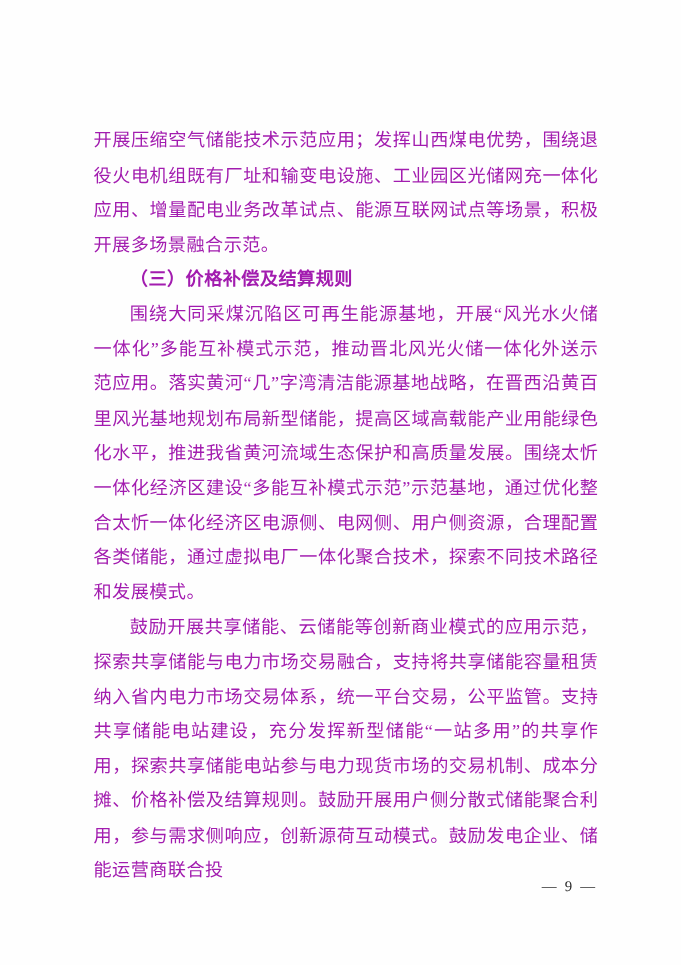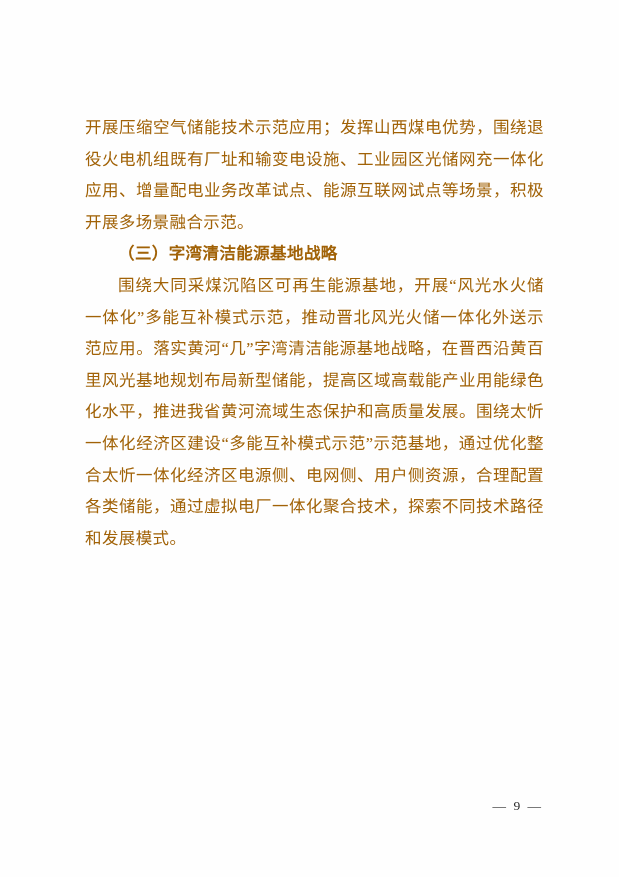--- a/index.html
+++ b/index.html
@@ -17,21 +17,21 @@
   .page {
     position: absolute;
     inset: 0;
     background: #fefefe;
   }
   .doc-body {
     position: absolute;
     left: 85px;
     top: 112px;
     width: 459px;
-    color: #a16207;
+    color: #a21caf;
     font-size: 16.5px;
     line-height: 31.6px;
     text-align: justify;
     letter-spacing: 0.4px;
   }
   .para {
     margin: 0;
     text-indent: 2em;
   }
   .para.no-indent {
@@ -54,17 +54,18 @@
     letter-spacing: 2px;
     text-align: right;
   }
 </style>
 </head>
 <body>
 
 <div class="page">
   <div class="doc-body">
     <p class="para no-indent">开展压缩空气储能技术示范应用；发挥山西煤电优势，围绕退役火电机组既有厂址和输变电设施、工业园区光储网充一体化应用、增量配电业务改革试点、能源互联网试点等场景，积极开展多场景融合示范。</p>
-    <h3 class="heading">（三）字湾清洁能源基地战略</h3>
+    <h3 class="heading">（三）价格补偿及结算规则</h3>
     <p class="para">围绕大同采煤沉陷区可再生能源基地，开展“风光水火储一体化”多能互补模式示范，推动晋北风光火储一体化外送示范应用。落实黄河“几”字湾清洁能源基地战略，在晋西沿黄百里风光基地规划布局新型储能，提高区域高载能产业用能绿色化水平，推进我省黄河流域生态保护和高质量发展。围绕太忻一体化经济区建设“多能互补模式示范”示范基地，通过优化整合太忻一体化经济区电源侧、电网侧、用户侧资源，合理配置各类储能，通过虚拟电厂一体化聚合技术，探索不同技术路径和发展模式。</p>
+    <p class="para">鼓励开展共享储能、云储能等创新商业模式的应用示范，探索共享储能与电力市场交易融合，支持将共享储能容量租赁纳入省内电力市场交易体系，统一平台交易，公平监管。支持共享储能电站建设，充分发挥新型储能“一站多用”的共享作用，探索共享储能电站参与电力现货市场的交易机制、成本分摊、价格补偿及结算规则。鼓励开展用户侧分散式储能聚合利用，参与需求侧响应，创新源荷互动模式。鼓励发电企业、储能运营商联合投</p>
   </div>
   <div class="page-number">— 9 —</div>
 </div>
 
 </body></html>

